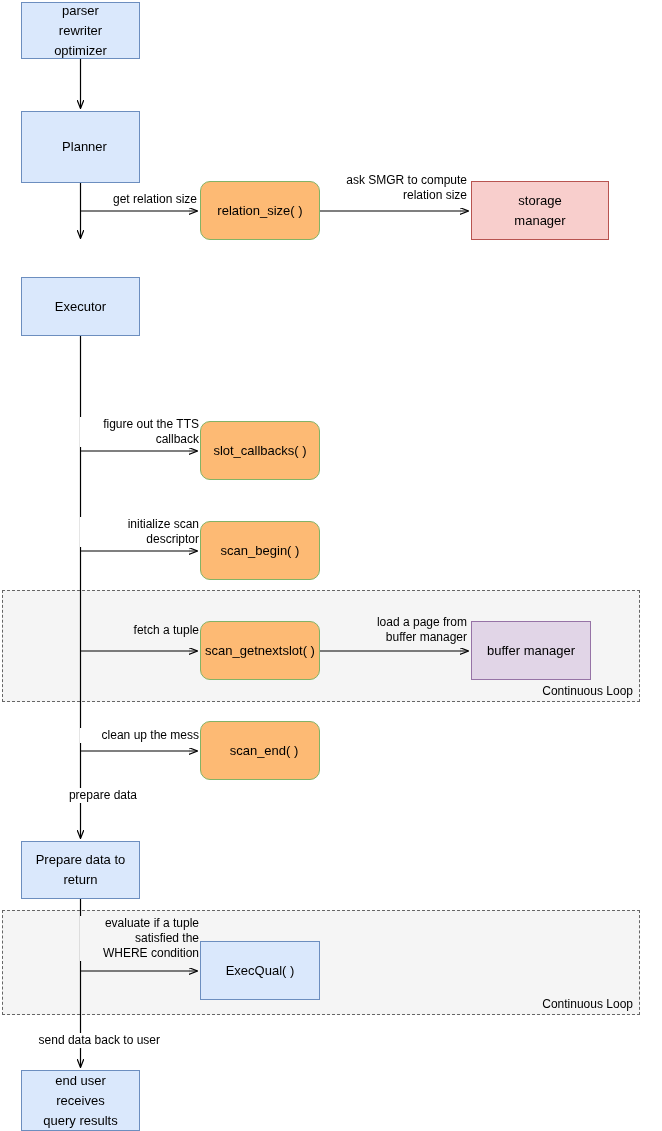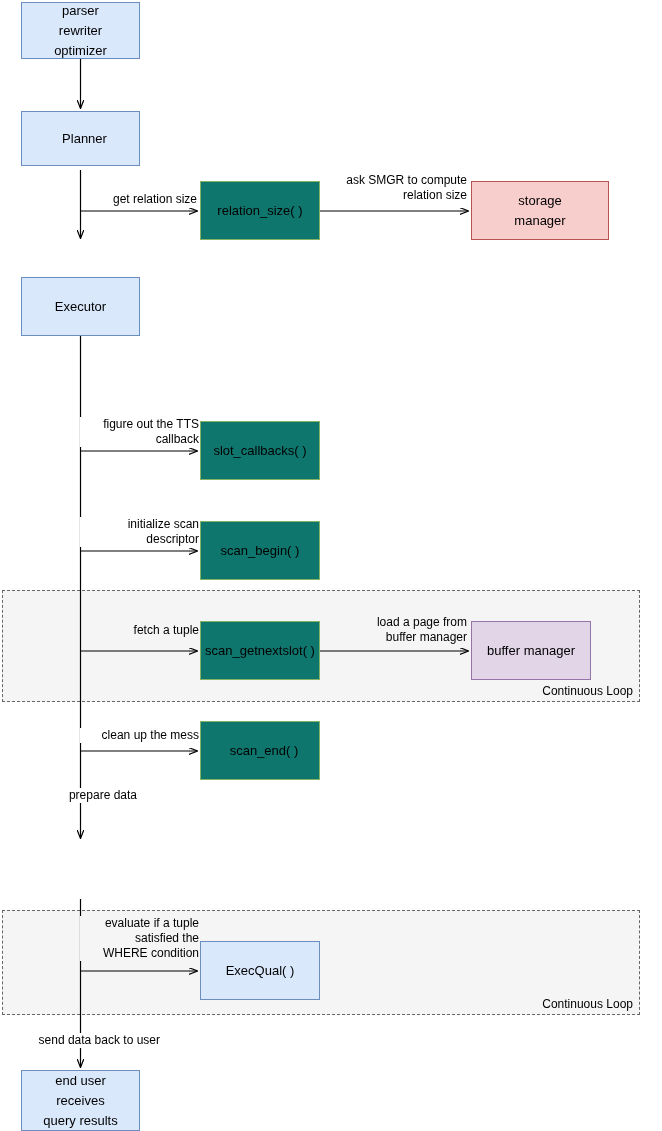--- a/index.html
+++ b/index.html
@@ -26,21 +26,21 @@
     justify-content: center;
     text-align: center;
     font-size: 13px;
     line-height: 20px;
     color: #000000;
     white-space: pre-line;
     border-width: 1px;
     border-style: solid;
   }
   .node.blue   { background: #dae8fc; border-color: #6c8ebf; }
-  .node.green  { background: #0f766e; border-color: #82b366; }
+  .node.green  { background: #fdba74; border-color: #82b366; border-radius: 10px; }
   .node.red    { background: #f8cecc; border-color: #b85450; }
   .node.purple { background: #e1d5e7; border-color: #9673a6; }
 
   .loopbox {
     position: absolute;
     box-sizing: border-box;
     background: #f5f5f5;
     border: 1px dashed #666666;
   }
   .loop-label {
@@ -121,39 +121,41 @@
 
     <line x1="80.5" y1="899" x2="80.5" y2="1067" marker-end="url(#arr)"></line>
 
     <line x1="80.5" y1="971" x2="197" y2="971" marker-end="url(#arr)"></line>
   </svg>
 
   <div class="node blue" style="left:21px; top:2px; width:119px; height:57px;">parser
 rewriter
 optimizer</div>
 
-  <div class="node blue" style="left:21px; top:111px; width:119px; height:55px;padding-left:8px;">Planner</div>
+  <div class="node blue" style="left:21px; top:111px; width:119px; height:72px;padding-left:8px;">Planner</div>
 
   <div class="node green" style="left:200px; top:181px; width:120px; height:59px;">relation_size( )</div>
 
   <div class="node red" style="left:471px; top:181px; width:138px; height:59px;">storage
 manager</div>
 
   <div class="node blue" style="left:21px; top:241px; width:119px; height:59px;margin-top:36px;">Executor</div>
 
   <div class="node green" style="left:200px; top:421px; width:120px; height:59px;">slot_callbacks( )</div>
 
   <div class="node green" style="left:200px; top:521px; width:120px; height:59px;">scan_begin( )</div>
 
   <div class="node green" style="left:200px; top:621px; width:120px; height:59px;">scan_getnextslot( )</div>
 
   <div class="node purple" style="left:471px; top:621px; width:120px; height:59px;">buffer manager</div>
 
   <div class="node green" style="left:200px; top:721px; width:120px; height:59px;padding-left:8px;">scan_end( )</div>
 
+  <div class="node blue" style="left:21px; top:841px; width:119px; height:58px;">Prepare data to
+return</div>
 
   <div class="node blue" style="left:200px; top:941px; width:120px; height:59px;">ExecQual( )</div>
 
   <div class="node blue" style="left:21px; top:1070px; width:119px; height:61px;">end user
 receives
 query results</div>
 
   <div class="edge-label" style="left:84px; top:192px; width:112px;">get relation size</div>
 
   <div class="edge-label" style="left:320px; top:173px; width:146px;">ask SMGR to compute

